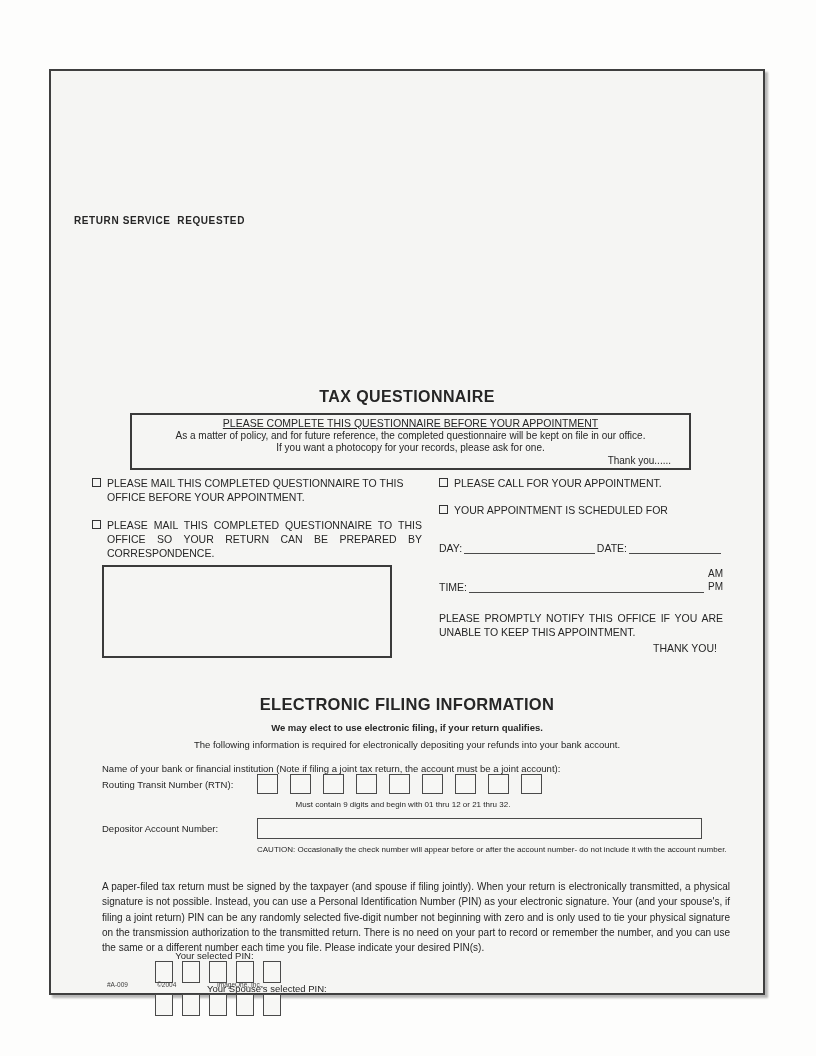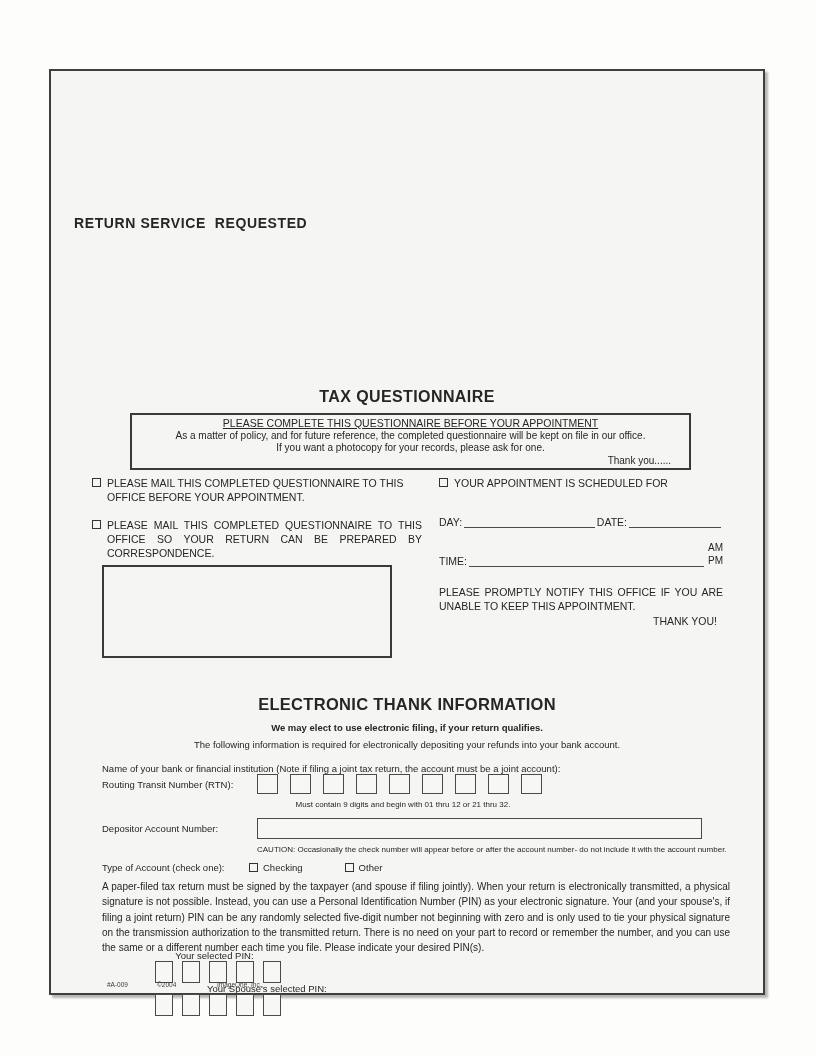--- a/index.html
+++ b/index.html
@@ -4,21 +4,21 @@
 <style>
   * { margin:0; padding:0; box-sizing:border-box; }
   html,body { width:816px; height:1056px; background:#fdfdfc; font-family:"Liberation Sans", sans-serif; color:#262626; }
   .page {
     position:absolute; left:49px; top:69px; width:716px; height:926px;
     background:#f5f5f3; border:2px solid #3f3f3f;
     box-shadow:3px 3px 2px rgba(0,0,0,0.28);
   }
   .abs { position:absolute; }
 
-  .return-service { left:23px; top:144px; font-size:14px; font-weight:bold; letter-spacing:0.6px; white-space:pre; }
+  .return-service { left:23px; top:144px; font-size:10px; font-weight:bold; letter-spacing:0.6px; white-space:pre; }
 
   .doc-title { left:0; top:317px; width:100%; text-align:center; font-size:16px; font-weight:bold; letter-spacing:0.4px; }
 
   .notice-box { left:79px; top:342px; width:561px; border:2px solid #3a3a3a; padding:2px 8px 1px 8px; text-align:center; font-size:10px; line-height:1.24; }
   .notice-heading { font-size:10.5px; text-decoration:underline; }
   .notice-thanks { text-align:right; padding-right:10px; }
 
   .check-item { display:flex; gap:6px; font-size:10.5px; line-height:1.3; }
   .checkbox { flex:0 0 auto; width:9px; height:9px; border:1.5px solid #333; margin-top:1px; background:#f5f5f3; }
   .check-text { flex:1; }
@@ -100,20 +100,24 @@
       <span class="checkbox"></span>
       <span class="check-text justify">PLEASE MAIL THIS COMPLETED QUESTIONNAIRE TO THIS OFFICE SO YOUR RETURN CAN BE PREPARED BY CORRESPONDENCE.</span>
     </div>
   </div>
 
   <div class="abs note-box"></div>
 
   <div class="abs col-right">
     <div class="check-item">
       <span class="checkbox"></span>
+      <span class="check-text">PLEASE CALL FOR YOUR APPOINTMENT.</span>
+    </div>
+    <div class="check-item">
+      <span class="checkbox"></span>
       <span class="check-text">YOUR APPOINTMENT IS SCHEDULED FOR</span>
     </div>
 
     <div class="write-row day-date-row">
       <span>DAY:</span>
       <span class="fill-line"></span>
       <span>DATE:</span>
       <span class="fill-line short"></span>
     </div>
 
@@ -123,21 +127,21 @@
       <span class="ampm">
         <span style="display:block">AM</span>
         <span style="display:block">PM</span>
       </span>
     </div>
 
     <div class="notify">PLEASE PROMPTLY NOTIFY THIS OFFICE IF YOU ARE UNABLE TO KEEP THIS APPOINTMENT.</div>
     <div class="thankyou">THANK YOU!</div>
   </div>
 
-  <div class="abs efi-title">ELECTRONIC THANK INFORMATION</div>
+  <div class="abs efi-title">ELECTRONIC FILING INFORMATION</div>
   <div class="abs efi-sub1">We may elect to use electronic filing, if your return qualifies.</div>
   <div class="abs efi-sub2">The following information is required for electronically depositing your refunds into your bank account.</div>
 
   <div class="abs label9 bank-label">Name of your bank or financial institution (Note if filing a joint tax return, the account must be a joint account):</div>
 
   <div class="abs rtn-row">
     <span class="rtn-label">Routing Transit Number (RTN):</span>
     <span class="box-strip">
       <span class="digit-box"></span>
       <span class="digit-box"></span>
@@ -151,31 +155,20 @@
     </span>
   </div>
   <div class="abs rtn-note">Must contain 9 digits and begin with 01 thru 12 or 21 thru 32.</div>
 
   <div class="abs dan-row">
     <span class="dan-label">Depositor Account Number:</span>
     <span class="dan-input"></span>
   </div>
   <div class="abs caution">CAUTION: Occasionally the check number will appear before or after the account number- do not include it with the account number.</div>
 
-  <div class="abs type-row">
-    <span class="type-label">Type of Account (check one):</span>
-    <span class="type-option">
-      <span class="checkbox"></span>
-      <span>Checking</span>
-    </span>
-    <span class="type-option">
-      <span class="checkbox"></span>
-      <span>Other</span>
-    </span>
-  </div>
 
   <div class="abs pin-paragraph">A paper-filed tax return must be signed by the taxpayer (and spouse if filing jointly).  When your return is electronically transmitted, a physical signature is not possible.  Instead, you can use a Personal Identification Number (PIN) as your electronic signature.  Your (and your spouse's, if filing a joint return) PIN can be any randomly selected five-digit number not beginning with zero and is only used to tie your physical signature on the transmission authorization to the transmitted return. There is no need on your part to record or remember the number, and you can use the same or a different number each time you file.  Please indicate your desired PIN(s).</div>
 
   <div class="abs pin-row">
     <span>Your selected PIN:</span>
     <span class="pin-strip">
       <span class="pin-box"></span>
       <span class="pin-box"></span>
       <span class="pin-box"></span>
       <span class="pin-box"></span>

